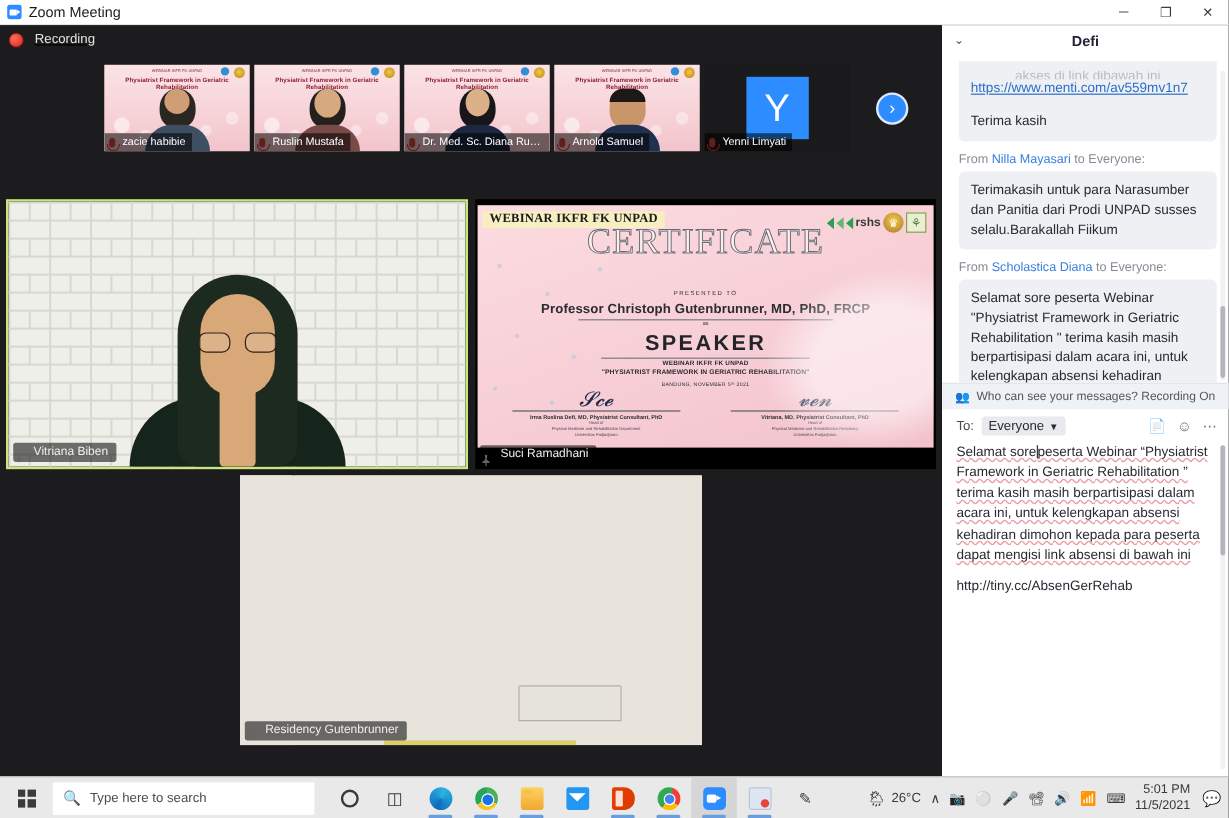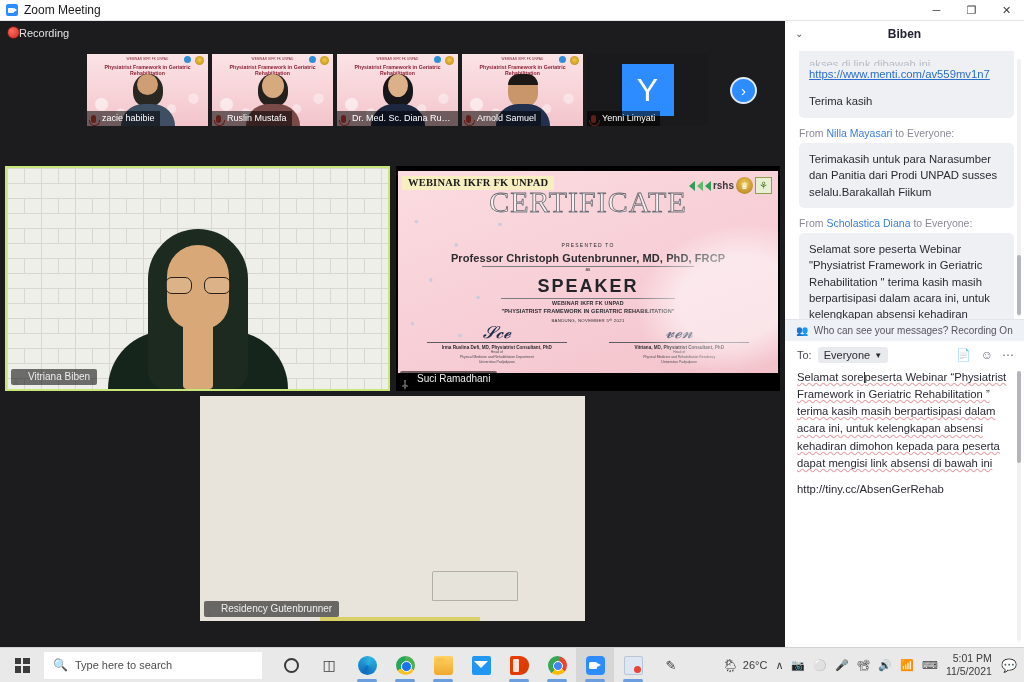--- a/index.html
+++ b/index.html
@@ -37,21 +37,21 @@
     justify-content: center; font-size: 11px; color: #3c3c3c;
   }
 
   
   .zoom-body {
     position: absolute; left: 0; top: 21px; width: 785px; height: 626px;
     background: #1c1c1e; overflow: hidden;
   }
   .recording-badge {
     position: absolute; left: 8px; top: 6px; display: flex;
-    align-items: flex-start; gap: 0; z-index: 6;
+    align-items: flex-end; gap: 10px; z-index: 6; text-decoration: underline;
   }
   .rec-dot {
     width: 11px; height: 11px; border-radius: 50%;
     background: radial-gradient(circle at 35% 35%, #ff6b5e, #cc2a1c);
     box-shadow: 0 0 0 1px #6d1410;
   }
   .rec-text { font-size: 11px; color: #e3e3e3; }
 
   
   .thumb-strip {
@@ -370,21 +370,21 @@
   .bubble {
     background: #eef0f3; border-radius: 5px; padding: 8px 10px;
     font-size: 11.3px; line-height: 1.45; color: #2a2a33;
   }
   .bubble .lnk { color: #2c6ecb; text-decoration: underline; word-break: break-all; }
   .bubble p { margin: 0; }
   .bubble p + p { margin-top: 11px; }
   .clipped-top { border-radius: 0 0 5px 5px; }
   .clipped-top .cut {
     color: #b8bcc6; overflow: hidden; height: 7px; line-height: 11px;
-    display: block; font-size: 11.3px;
+    display: block; font-size: 11.3px; text-align: center;
   }
   .chat-sb {
     position: absolute; right: 3px; top: 12px; width: 4px; bottom: 2px;
     background: #f1f1f3; border-radius: 2px;
   }
   .chat-sb i {
     position: absolute; left: 0; width: 4px; height: 60px; bottom: 2px;
     background: #b4b4bc; border-radius: 2px; display: block;
   }
   .who-bar {
@@ -713,21 +713,21 @@
           </svg>
       </span>
       <span class="tile-name">Residency Gutenbrunner</span>
     </div>
   </div>
 
   <div class="chat-panel">
 
     <div class="chat-header">
       <span class="chev">⌄</span>
-      <span class="ttl">Biben</span>
+      <span class="ttl">Defi</span>
     </div>
 
     <div class="chat-scroll">
 
       <div class="bubble clipped-top" style="margin-top:4px">
         <span class="cut">akses di link dibawah ini</span>
         <p><a class="lnk" href="#">https://www.menti.com/av559mv1n7</a></p>
         <p>Terima kasih</p>
       </div>
 

